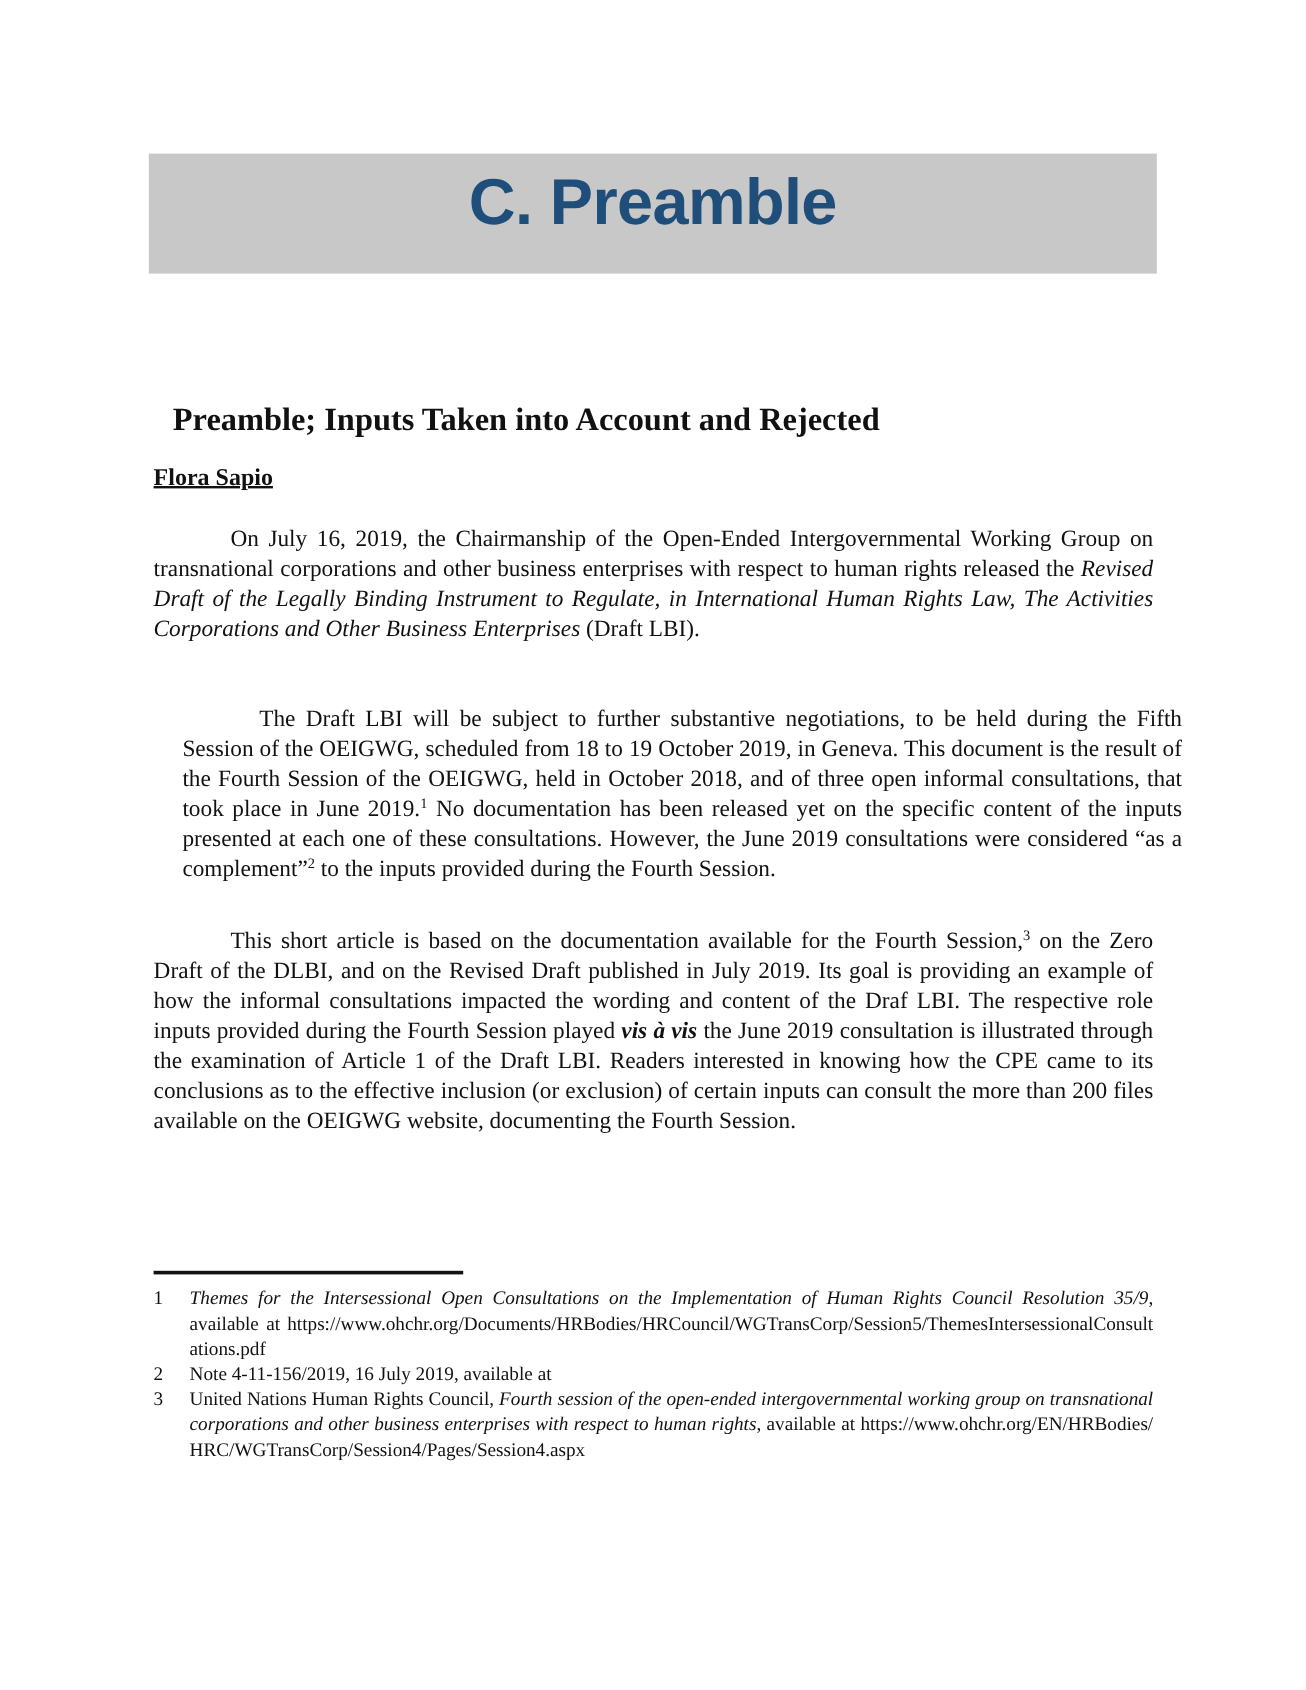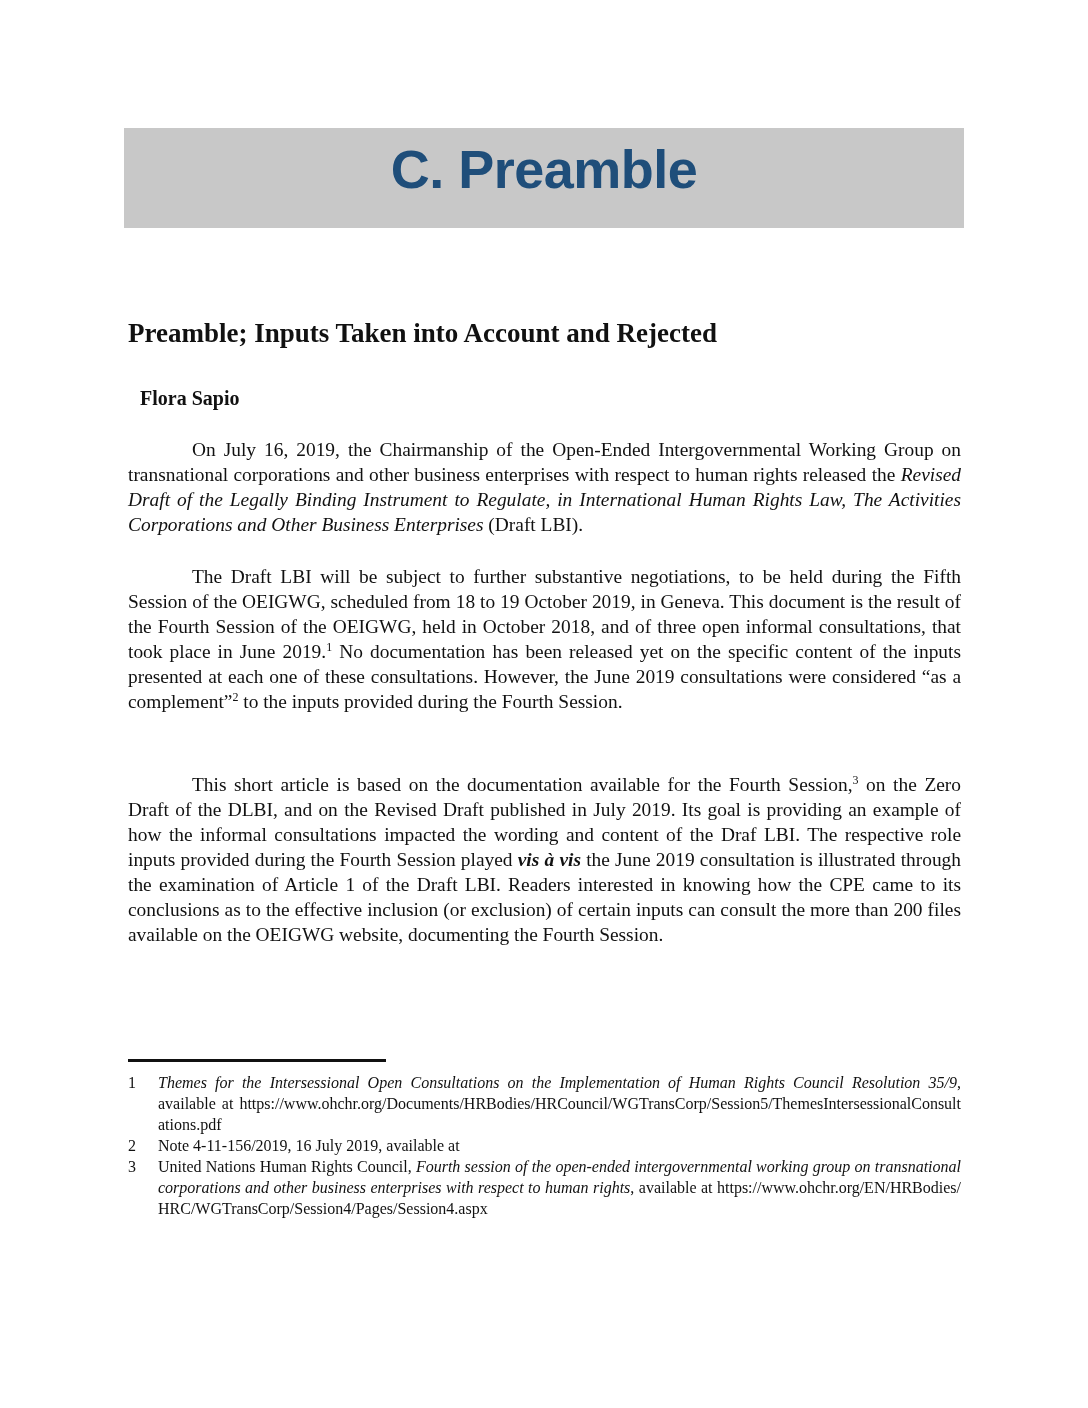--- a/index.html
+++ b/index.html
@@ -3,28 +3,28 @@
 <meta charset="utf-8">
 <style>
   html, body { margin: 0; padding: 0; background: #ffffff; }
   body { width: 1088px; height: 1408px; position: relative; overflow: hidden;
          font-family: "Liberation Serif", serif; color: #111; }
   .banner { position: absolute; left: 124px; top: 128px; width: 840px; height: 100px;
             background: #c8c8c8; display: flex; align-items: center; justify-content: center; }
   .banner-title { font-family: "Liberation Sans", sans-serif; font-weight: bold;
                   font-size: 54px; color: #1f4e7a; letter-spacing: -0.5px; margin-top: -18px; }
   .article-title { position: absolute; left: 128px; top: 318px; font-weight: bold;
-                   font-size: 27px; margin: 0; }
-  .author { position: absolute; left: 140px; top: 387px; font-weight: bold; font-size: 20px; }
+                   font-size: 27px; margin: 16px; }
+  .author { position: absolute; left: 128px; top: 387px; font-weight: bold; font-size: 20px; text-decoration: underline; }
   .body-text { position: absolute; left: 128px; width: 833px; font-size: 19.4px;
                line-height: 25px; text-align: justify; margin: 0; }
   .body-text .indent { display: inline-block; width: 64px; }
   sup { font-size: 12px; line-height: 0; vertical-align: 7px; }
   .p1 { top: 437px; }
-  .p2 { top: 564px; }
+  .p2 { top: 587px; margin-left: 24px; }
   .p3 { top: 772px; }
   .fn-rule { position: absolute; left: 128px; top: 1059px; width: 258px; height: 3px; background: #111; }
   .footnotes { position: absolute; left: 128px; top: 1072px; width: 833px; font-size: 16px; line-height: 21px; }
   .fn { display: flex; }
   .fn-num { width: 30px; flex: none; }
   .fn-body { flex: 1; text-align: justify; word-break: break-all; }
   .fn-body .nobreak { word-break: normal; }
   .url { word-break: break-all; }
 </style>
 </head>

